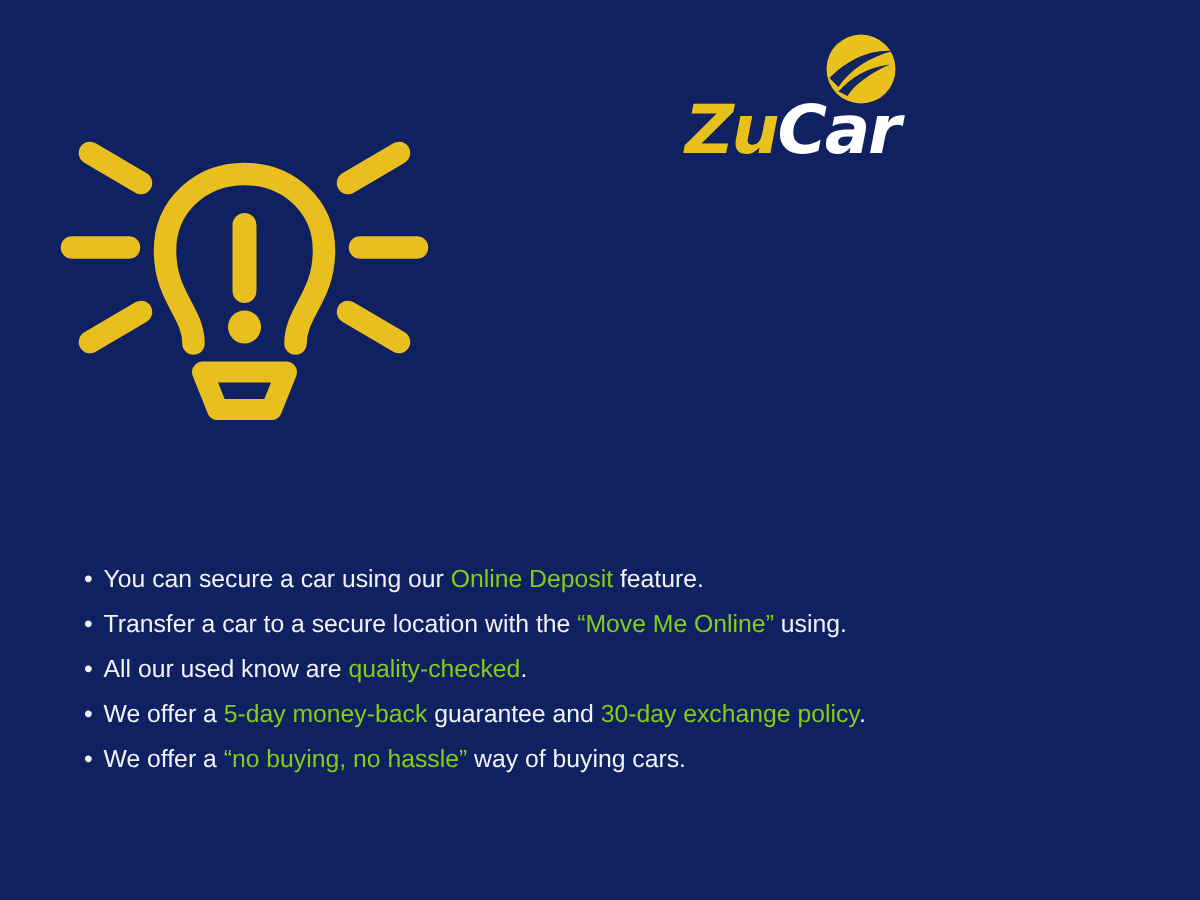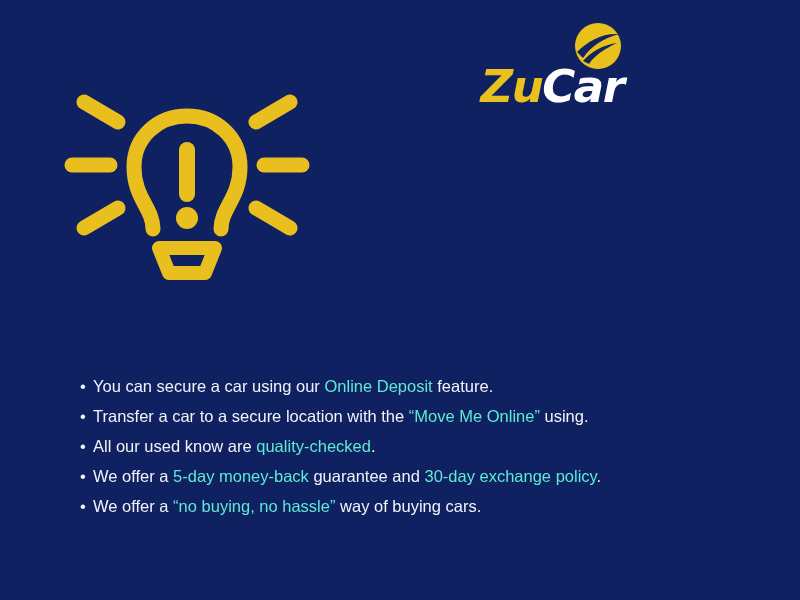--- a/index.html
+++ b/index.html
@@ -14,21 +14,20 @@
     background: #0f2161;
     font-family: "Liberation Sans", sans-serif;
     -webkit-font-smoothing: antialiased;
   }
   .slide {
     position: relative;
     width: 653px;
     height: 600px;
     background: #0f2161;
     box-sizing: border-box;
-    margin-left: 24px;
   }
 
   
   .brand {
     position: absolute;
     top: 22px;
     right: 30px;
     width: 190px;
     height: 100px;
     text-align: center;
@@ -100,21 +99,21 @@
     color: #f2f3f8;
     white-space: nowrap;
   }
   .bullets li:last-child { margin-bottom: 0; }
   .bullets li .dot {
     position: absolute;
     left: 0;
     top: 0;
     color: #f2f3f8;
   }
-  .hi { color: #5eead4; }
+  .hi { color: #84cc16; }
 </style>
 </head>
 <body>
 
 <div class="slide">
 
   <div class="brand">
     <div class="brand-mark">
       <svg viewBox="0 0 48 48" width="48" height="48" aria-hidden="true">
         <circle cx="24" cy="24" r="23" fill="#e8c11d"></circle>

